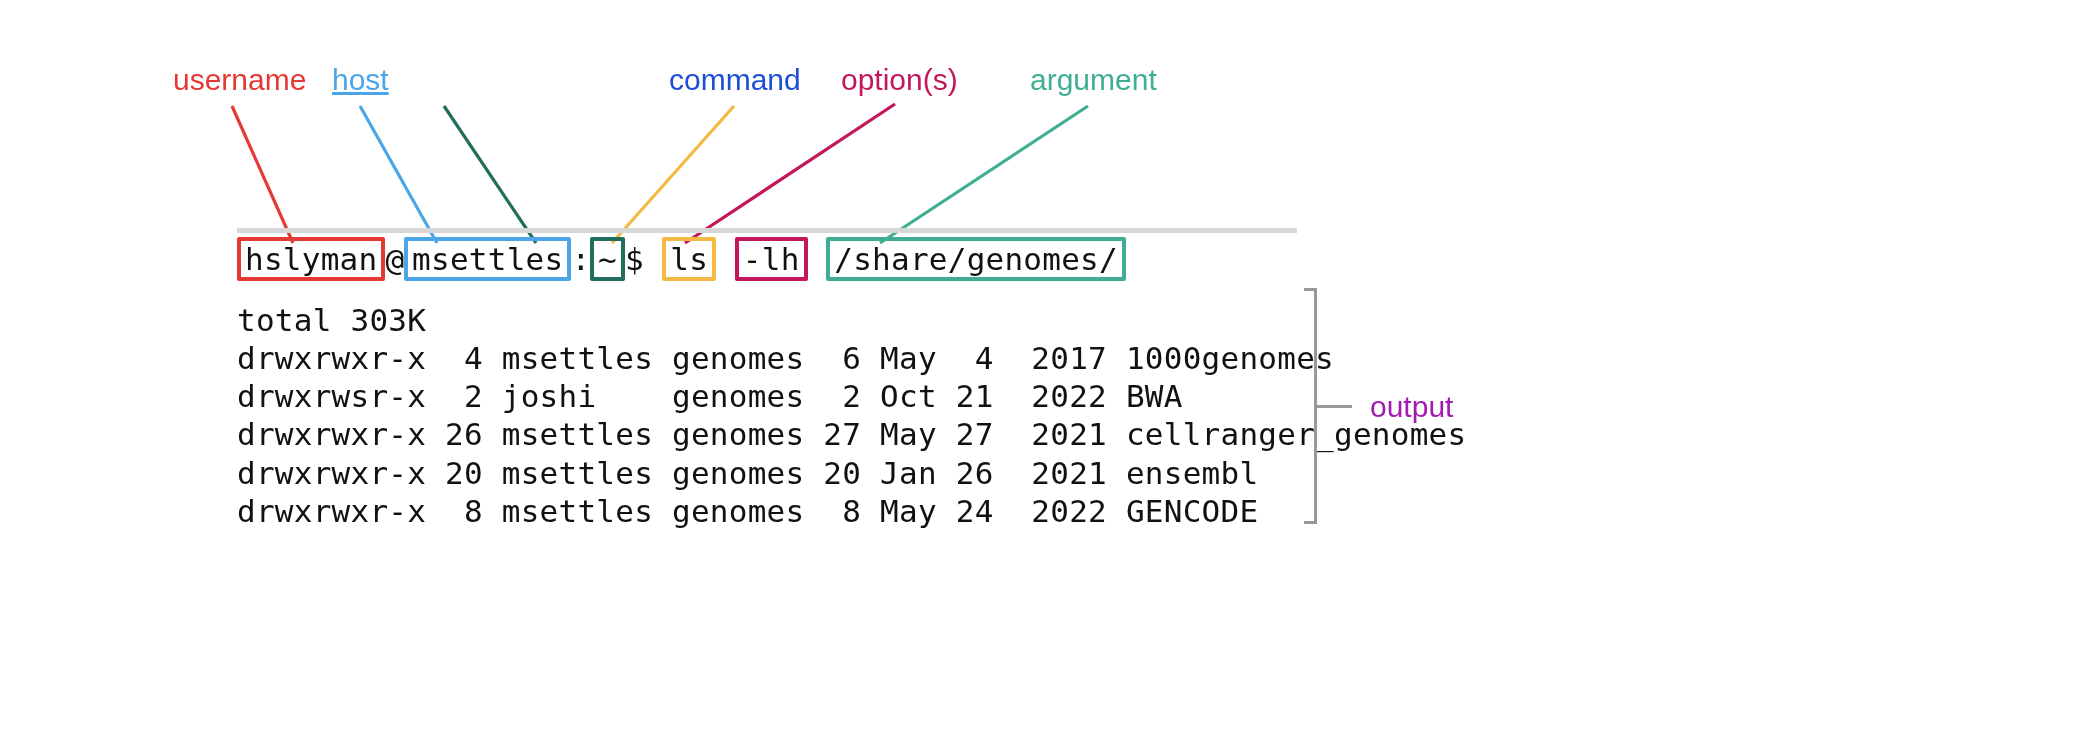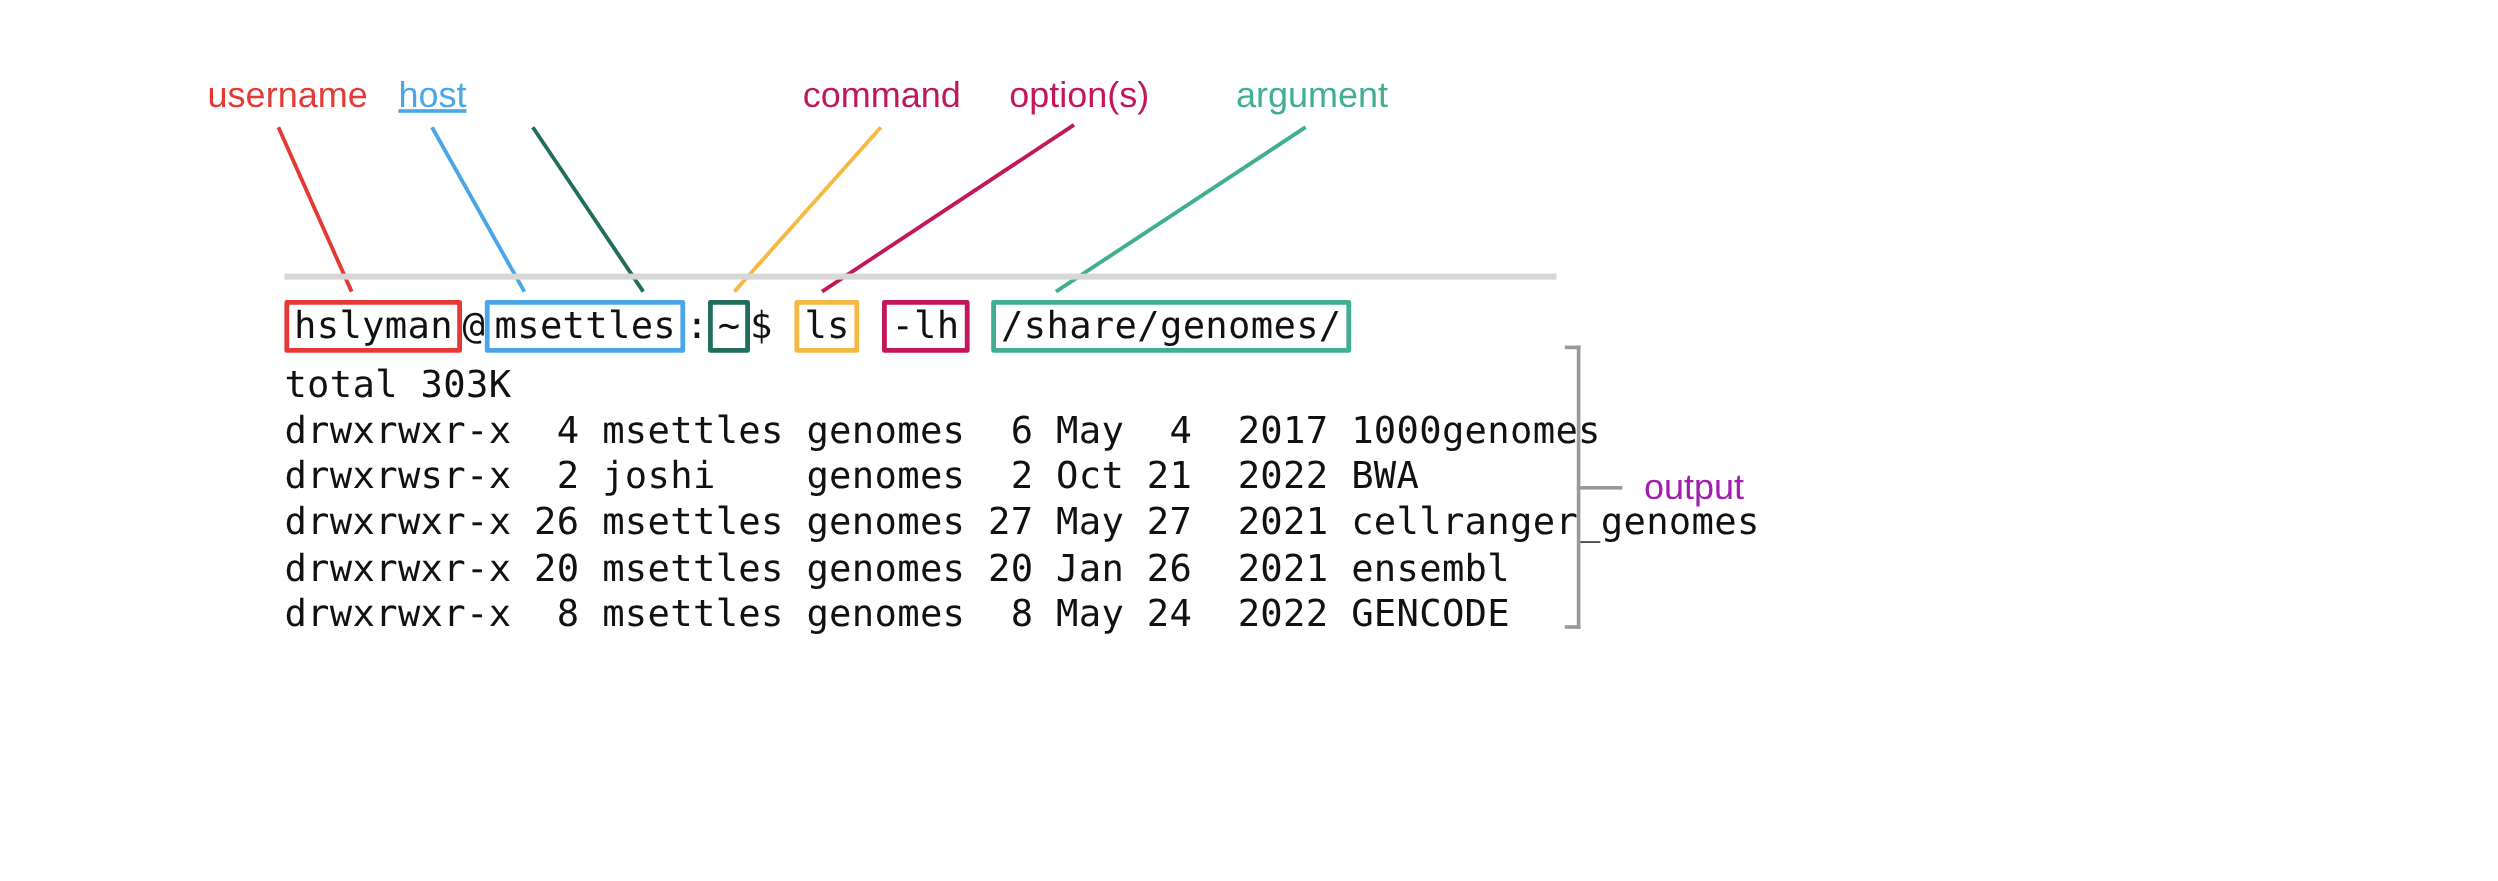--- a/index.html
+++ b/index.html
@@ -85,49 +85,49 @@
     background: #99999a;
   }
 </style>
 </head>
 <body>
 
 <div class="canvas">
 
   <div class="legend-label" style="left:173px; top:63px; color:#E53935;">username</div>
   <div class="legend-label" style="left:332px; top:63px; color:#4AA6E8;text-decoration:underline;">host</div>
-  <div class="legend-label" style="left:669px; top:63px; color:#be185d;">command</div>
+  <div class="legend-label" style="left:669px; top:63px; color:#1d4ed8;">command</div>
   <div class="legend-label" style="left:841px; top:63px; color:#C2185B;">option(s)</div>
   <div class="legend-label" style="left:1030px; top:63px; color:#3FAE92;">argument</div>
 
   <svg class="lines">
     <line x1="232" y1="106" x2="293" y2="243" stroke="#E53935"></line>
     <line x1="360" y1="106" x2="437" y2="243" stroke="#4AA6E8"></line>
     <line x1="444" y1="106" x2="536" y2="243" stroke="#226E5E"></line>
     <line x1="734" y1="106" x2="612" y2="243" stroke="#F4B942"></line>
     <line x1="895" y1="104" x2="685" y2="243" stroke="#C2185B"></line>
     <line x1="1088" y1="106" x2="880" y2="243" stroke="#3FAE92"></line>
   </svg>
 
   <div class="terminal">
-    <div class="prompt-line" style="margin-top:17px;">
+    <div class="prompt-line" style="margin-top:4px;">
       <span class="mono-token boxed" style="border-color:#E53935;">hslyman</span>
       <span class="plain-sep">@</span>
       <span class="mono-token boxed" style="border-color:#4AA6E8;">msettles</span>
       <span class="plain-sep">:</span>
       <span class="mono-token boxed" style="border-color:#226E5E;">~</span>
       <span class="plain-sep">$ </span>
       <span class="mono-token boxed" style="border-color:#F4B942;">ls</span>
       <span class="plain-sep"> </span>
       <span class="mono-token boxed" style="border-color:#C2185B;">-lh</span>
       <span class="plain-sep"> </span>
       <span class="mono-token boxed" style="border-color:#3FAE92;">/share/genomes/</span>
     </div>
 
-    <div style="margin-top:8px;">
+    <div style="margin-top:20px;">
       <div class="term-line">total 303K</div>
       <div class="term-line">drwxrwxr-x  4 msettles genomes  6 May  4  2017 1000genomes</div>
       <div class="term-line">drwxrwsr-x  2 joshi    genomes  2 Oct 21  2022 BWA</div>
       <div class="term-line">drwxrwxr-x 26 msettles genomes 27 May 27  2021 cellranger_genomes</div>
       <div class="term-line">drwxrwxr-x 20 msettles genomes 20 Jan 26  2021 ensembl</div>
       <div class="term-line">drwxrwxr-x  8 msettles genomes  8 May 24  2022 GENCODE</div>
     </div>
   </div>
 
   <div class="bracket-v" style="left:1314px; top:288px; height:236px;"></div>

